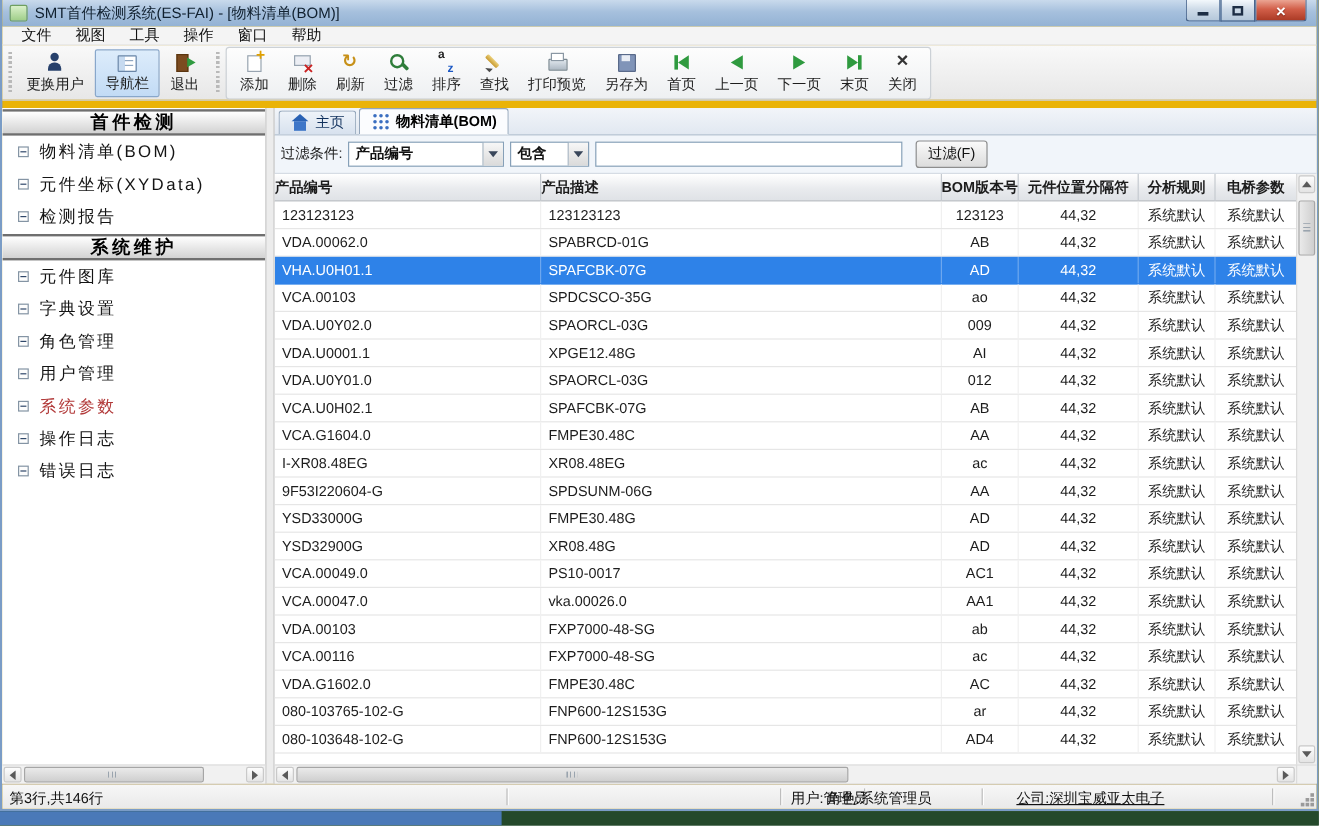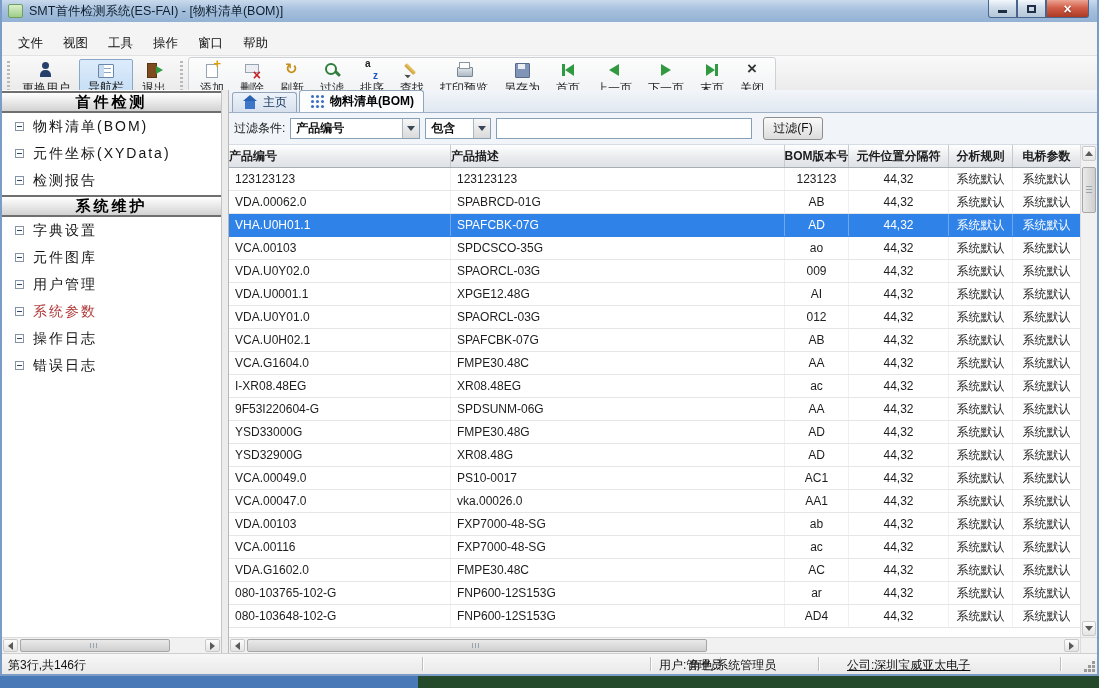--- a/index.html
+++ b/index.html
@@ -18,21 +18,21 @@
   .app-icon{width:15px;height:14px;margin-right:6px;background:linear-gradient(#d9f0ca,#9fce89);border:1px solid #6f9f60;border-radius:2px;flex:none;}
   .title-text{font-size:12.5px;color:#10202f;white-space:nowrap;}
   .wbtns{position:absolute;top:0;right:8px;display:flex;height:18px;}
   .wbtn{width:29px;height:18px;border:1px solid #49658c;border-top:none;background:linear-gradient(#f3f8fc,#cedbe8 45%,#b4c7da);display:flex;align-items:center;justify-content:center;}
   .wbtn:first-child{border-bottom-left-radius:3px;}
   .wbtn.close{width:43px;background:linear-gradient(#eba593,#d25f49 45%,#ab3a25);border-bottom-right-radius:3px;}
   .g-min{width:9px;height:3px;background:#1d2e45;margin-top:6px;}
   .g-restore{width:9px;height:8px;border:2px solid #1d2e45;background:transparent;}
   .g-close{color:#fff;font-weight:bold;font-size:14px;line-height:16px;text-shadow:0 1px 1px #7a1f10;}
 
-  .menubar{height:34px;background:#f4f4f4;border-bottom:1px solid #e2e2e2;display:flex;align-items:flex-end;padding-left:6px;}
+  .menubar{height:16px;background:#f4f4f4;border-bottom:1px solid #e2e2e2;display:flex;align-items:center;padding-left:6px;}
   .menu-item{padding:3px 10px;font-size:12.5px;color:#111;}
 
   
   .toolbar{height:46px;background:linear-gradient(#f9f9f9,#e7e7e7);border-bottom:1px solid #cfcfcf;display:flex;align-items:center;}
   .grip{width:3px;height:36px;margin:0 3px 0 5px;background:repeating-linear-gradient(180deg,#b9b9b9 0 2px,transparent 2px 4px);flex:none;}
   .tool-btn{height:40px;display:flex;flex-direction:column;align-items:center;justify-content:center;gap:1px;padding:0 8px;border:1px solid transparent;border-radius:2px;}
   .tool-btn .tlabel{font-size:12px;color:#1d1d1d;white-space:nowrap;}
   .tool-btn.active{background:linear-gradient(#ddecfb,#c2dbf5);border-color:#88a7cb;}
   .tool-panel{display:flex;align-items:center;height:44px;margin-left:2px;padding:1px 3px;border:1px solid #ccd1d6;border-radius:3px;background:linear-gradient(#fdfdfd,#eef0f2);}
   .tool-panel .tool-btn{padding:0 7px;}
@@ -268,25 +268,29 @@
   </div>
           <div class="sb-item">
     <span class="tree-box"></span>
     <span class="sbi-label">检测报告</span>
   </div>
           <div class="sb-header">
     <span class="sbh-label">系统维护</span>
   </div>
           <div class="sb-item">
     <span class="tree-box"></span>
+    <span class="sbi-label">元件图库</span>
+  </div>
+          <div class="sb-item">
+    <span class="tree-box"></span>
     <span class="sbi-label">字典设置</span>
   </div>
           <div class="sb-item">
     <span class="tree-box"></span>
-    <span class="sbi-label">元件图库</span>
+    <span class="sbi-label">角色管理</span>
   </div>
           <div class="sb-item">
     <span class="tree-box"></span>
     <span class="sbi-label">用户管理</span>
   </div>
           <div class="sb-item hl">
     <span class="tree-box"></span>
     <span class="sbi-label">系统参数</span>
   </div>
           <div class="sb-item">

